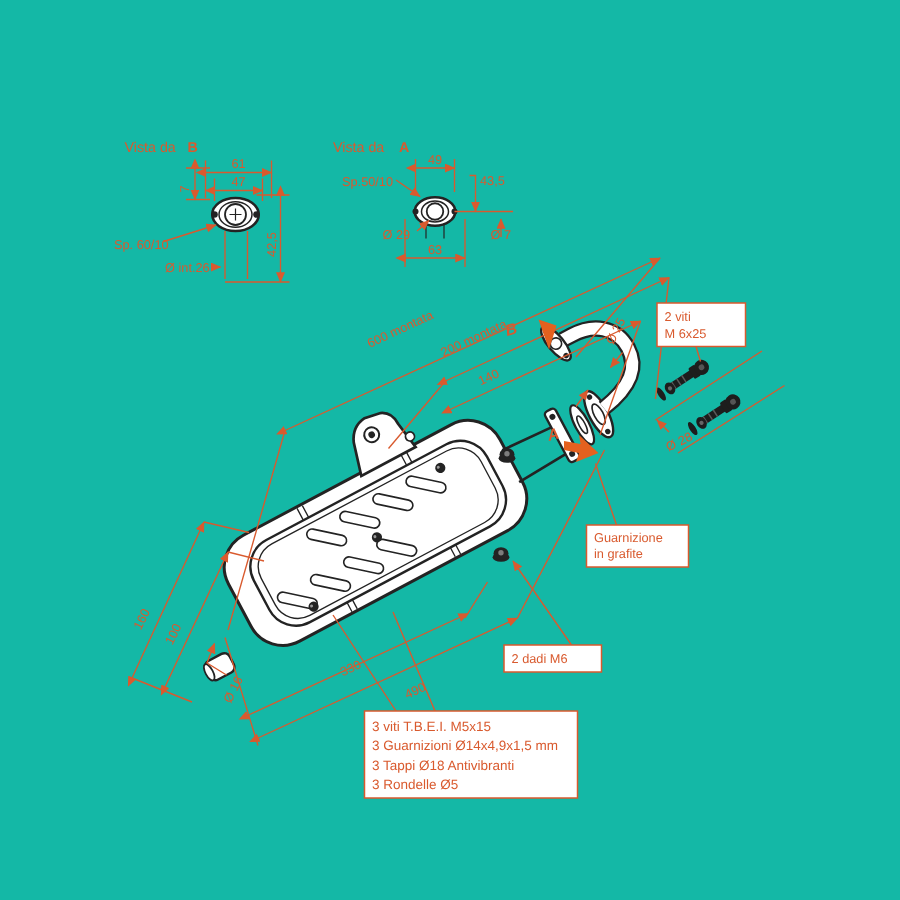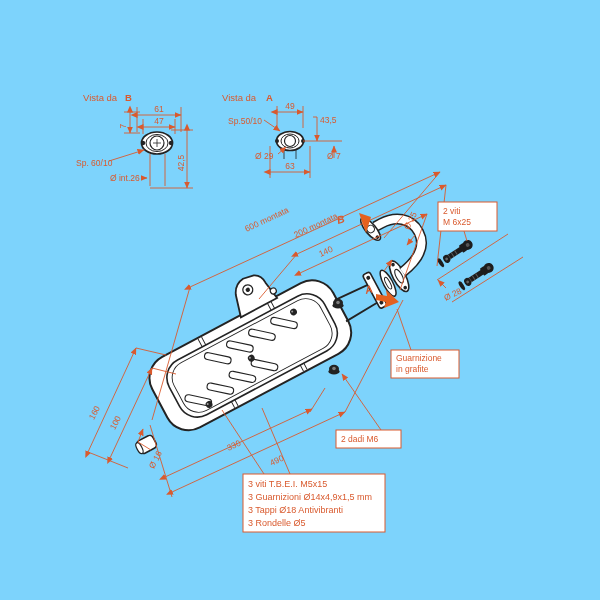--- a/index.html
+++ b/index.html
@@ -1,16 +1,16 @@
 <!DOCTYPE html>
 <html><head>
 <meta charset="utf-8">
 <style>
   html,body{margin:0;padding:0;background:#fff;}
-  .stage{width:600px;height:600px;background:#7dd3fc;position:relative;overflow:hidden;}
+  .stage{width:600px;height:600px;background:#14b8a6;position:relative;overflow:hidden;}
   svg{display:block;}
   text{font-family:"Liberation Sans","DejaVu Sans",sans-serif;}
   .dimtxt{font-size:8.5px;fill:#d95a2e;}
   .vista{font-size:9.5px;fill:#d95a2e;}
   .lettertxt{font-size:10.5px;font-style:italic;font-weight:bold;fill:#d95a2e;}
   .callout-text{font-size:8.5px;fill:#d95a2e;}
   .note-text{font-size:9px;fill:#d95a2e;}
   .oln{stroke:#d95a2e;stroke-width:0.9;fill:none;}
   .obox{stroke:#d95a2e;stroke-width:1;fill:#fff;}
   .ink{stroke:#232323;fill:#fff;}

